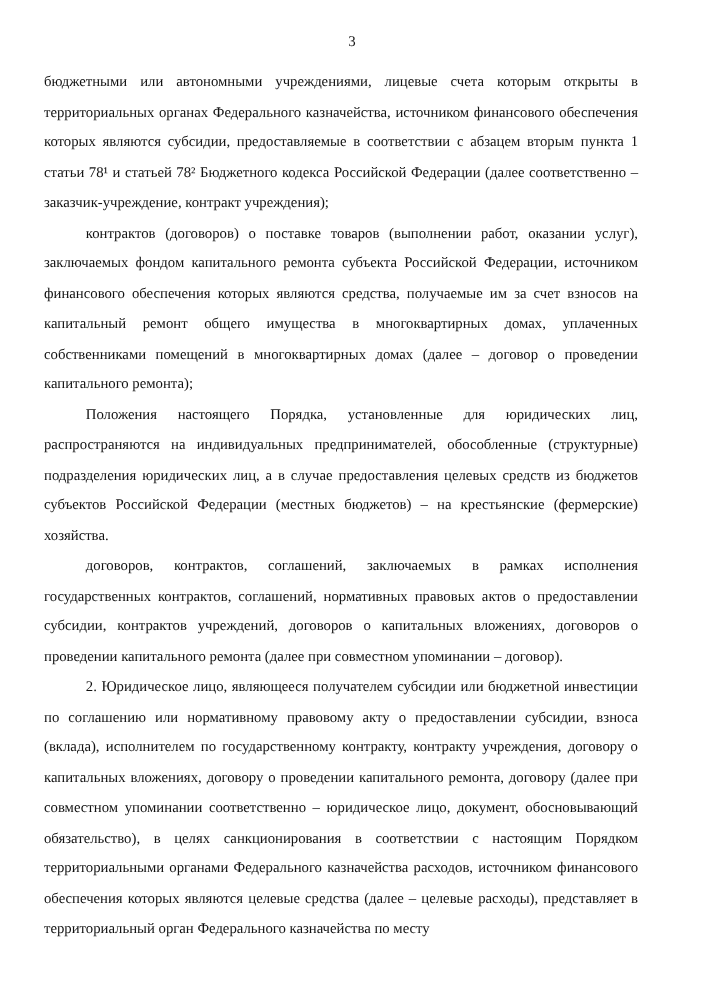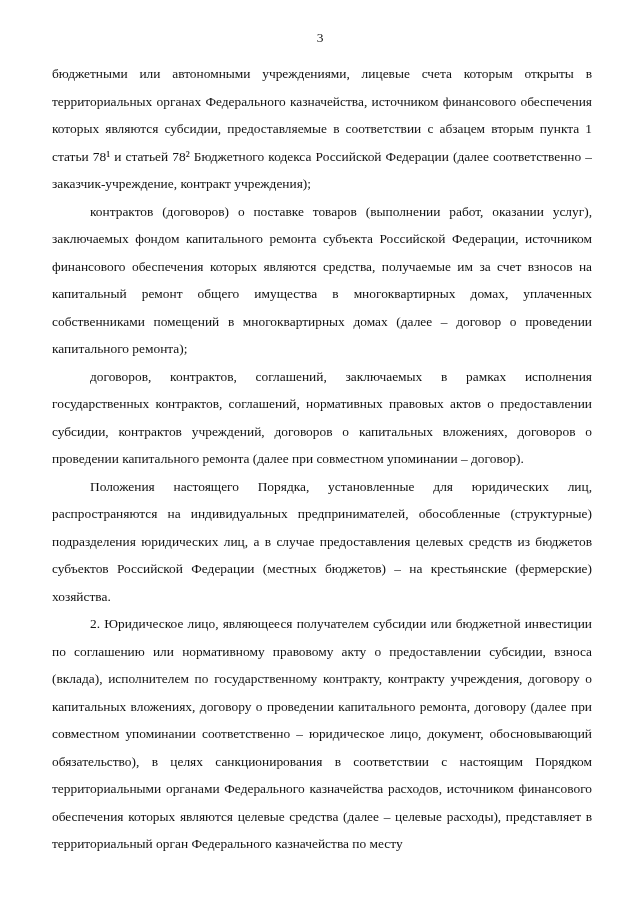--- a/index.html
+++ b/index.html
@@ -23,21 +23,21 @@
     left: 0;
     width: 640px;
     text-align: center;
     font-size: 13.5px;
     font-family: "Liberation Serif", "DejaVu Serif", serif;
     color: #111111;
   }
   .body-text {
     position: absolute;
     top: 60px;
-    left: 52px;
+    left: 40px;
     width: 540px;
   }
   .para {
     margin: 0 0 0 0;
     text-align: justify;
     text-justify: inter-word;
     font-size: 13.4px;
     line-height: 27.5px;
     color: #111111;
     hyphens: none;
@@ -49,18 +49,18 @@
 </head>
 <body>
 
 <div class="page">
 
   <div class="page-number">3</div>
 
   <div class="body-text">
     <p class="para">бюджетными или автономными учреждениями, лицевые счета которым открыты в территориальных органах Федерального казначейства, источником финансового обеспечения которых являются субсидии, предоставляемые в соответствии с абзацем вторым пункта 1 статьи 78¹ и статьей 78² Бюджетного кодекса Российской Федерации (далее соответственно – заказчик-учреждение, контракт учреждения);</p>
     <p class="para indent">контрактов (договоров) о поставке товаров (выполнении работ, оказании услуг), заключаемых фондом капитального ремонта субъекта Российской Федерации, источником финансового обеспечения которых являются средства, получаемые им за счет взносов на капитальный ремонт общего имущества в многоквартирных домах, уплаченных собственниками помещений в многоквартирных домах (далее – договор о проведении капитального ремонта);</p>
+    <p class="para indent">Положения настоящего Порядка, установленные для юридических лиц, распространяются на индивидуальных предпринимателей, обособленные (структурные) подразделения юридических лиц, а в случае предоставления целевых средств из бюджетов субъектов Российской Федерации (местных бюджетов) – на крестьянские (фермерские) хозяйства.</p>
     <p class="para indent">договоров, контрактов, соглашений, заключаемых в рамках исполнения государственных контрактов, соглашений, нормативных правовых актов о предоставлении субсидии, контрактов учреждений, договоров о капитальных вложениях, договоров о проведении капитального ремонта (далее при совместном упоминании – договор).</p>
-    <p class="para indent">Положения настоящего Порядка, установленные для юридических лиц, распространяются на индивидуальных предпринимателей, обособленные (структурные) подразделения юридических лиц, а в случае предоставления целевых средств из бюджетов субъектов Российской Федерации (местных бюджетов) – на крестьянские (фермерские) хозяйства.</p>
     <p class="para indent">2. Юридическое лицо, являющееся получателем субсидии или бюджетной инвестиции по соглашению или нормативному правовому акту о предоставлении субсидии, взноса (вклада), исполнителем по государственному контракту, контракту учреждения, договору о капитальных вложениях, договору о проведении капитального ремонта, договору (далее при совместном упоминании соответственно – юридическое лицо, документ, обосновывающий обязательство), в целях санкционирования в соответствии с настоящим Порядком территориальными органами Федерального казначейства расходов, источником финансового обеспечения которых являются целевые средства (далее – целевые расходы), представляет в территориальный орган Федерального казначейства по месту</p>
   </div>
 
 </div>
 
 </body></html>

